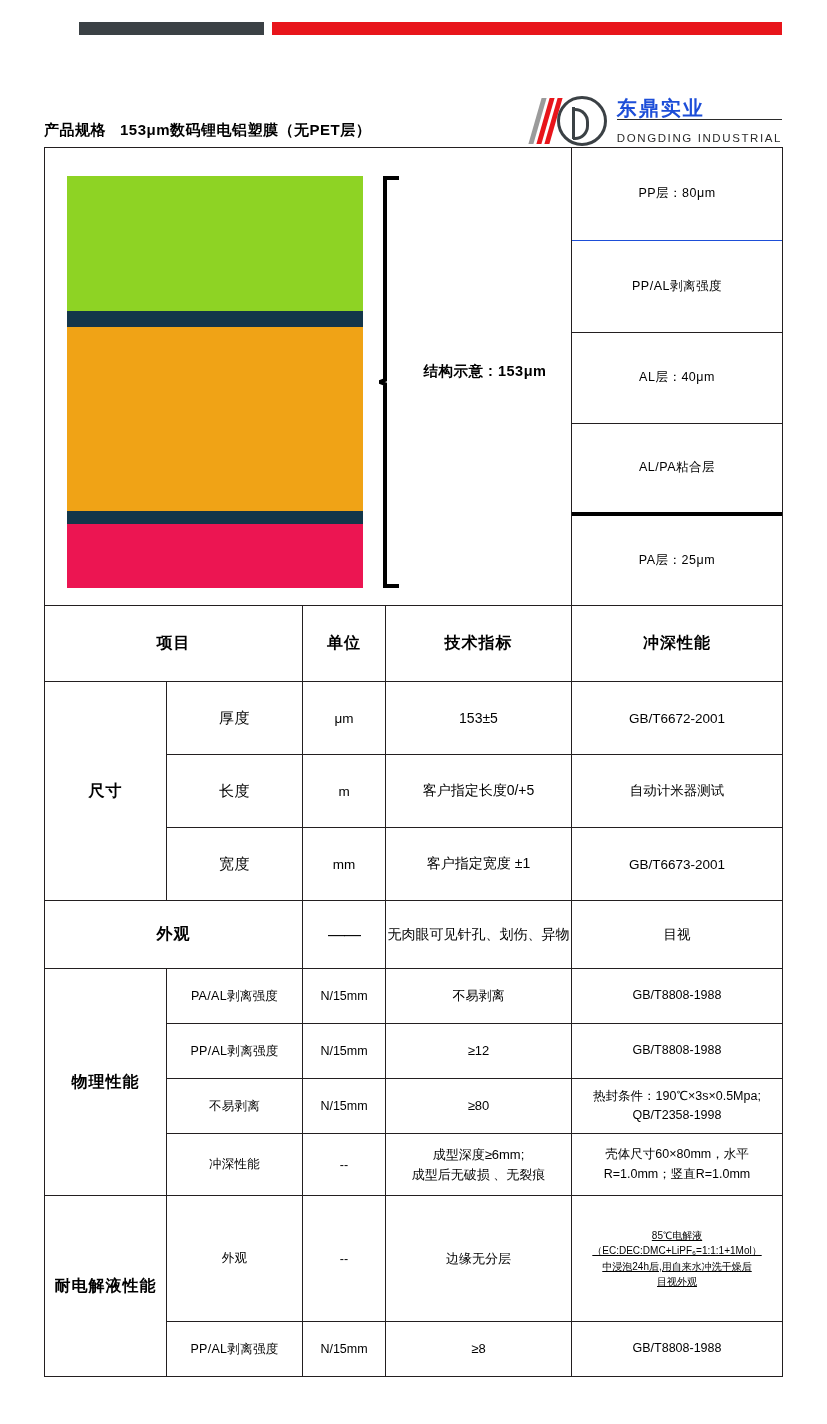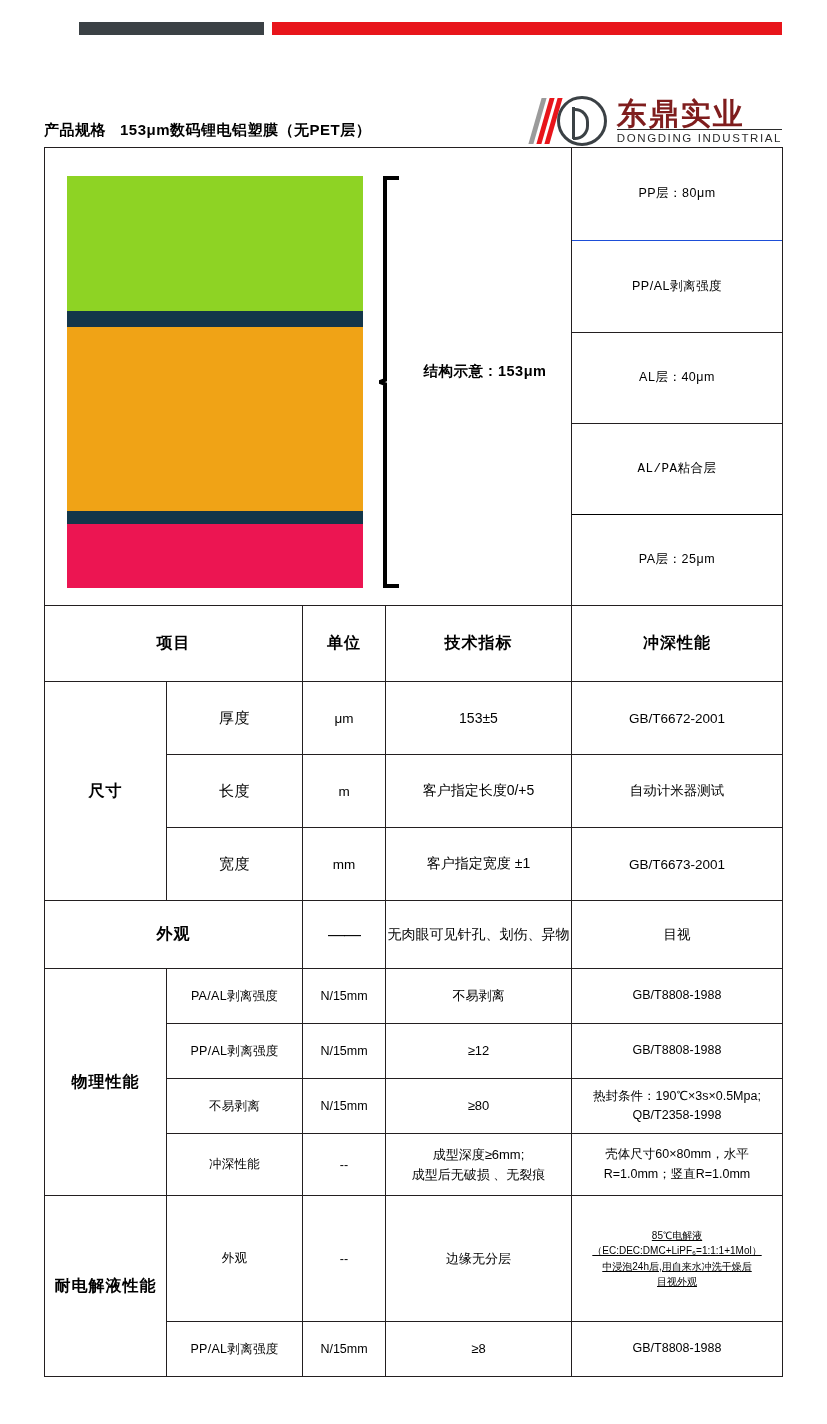--- a/index.html
+++ b/index.html
@@ -120,32 +120,32 @@
     width: 3px;
     height: 32px;
     background: #3b4145;
   }
   .logo-text {
     display: flex;
     flex-direction: column;
     justify-content: center;
   }
   .logo-cn {
-    font-size: 30px;
+    font-size: 20px;
     font-weight: bold;
     letter-spacing: 2px;
     line-height: 1.05;
-    color: #7f1d1d;
+    color: #1d4ed8;
   }
   .logo-en {
     font-size: 11.5px;
     letter-spacing: 1.6px;
     color: #2b2b2b;
     border-top: 1px solid #2b2b2b;
-    padding-top: 2px;
+    padding-top: 12px;
     margin-top: 0;
     text-align: center;
   }
 
   
   table.main {
     position: absolute;
     left: 44px;
     top: 147px;
     width: 738px;
@@ -318,21 +318,21 @@
               <tr>
           <td style="height:92px;border:none;border-bottom:1px solid #1d4ed8;" class="layer-name">PP层：80μm</td>
         </tr>
         <tr>
           <td style="height:92px;border:none;border-bottom:1px solid #231f20;" class="layer-name">PP/AL剥离强度</td>
         </tr>
         <tr>
           <td style="height:91px;border:none;border-bottom:1px solid #231f20;" class="layer-name">AL层：40μm</td>
         </tr>
         <tr>
-          <td style="height:91px;border:none;border-bottom:1px solid #000000;font-family:Liberation Mono, monospace;" class="layer-name">AL/PA粘合层</td>
+          <td style="height:91px;border:none;border-bottom:4px solid #000000;" class="layer-name">AL/PA粘合层</td>
         </tr>
         <tr>
           <td style="height:91px;border:none;" class="layer-name">PA层：25μm</td>
         </tr>
       </tbody>
           </table>
     </td>
   </tr>
 
   <tr class="colhead">

